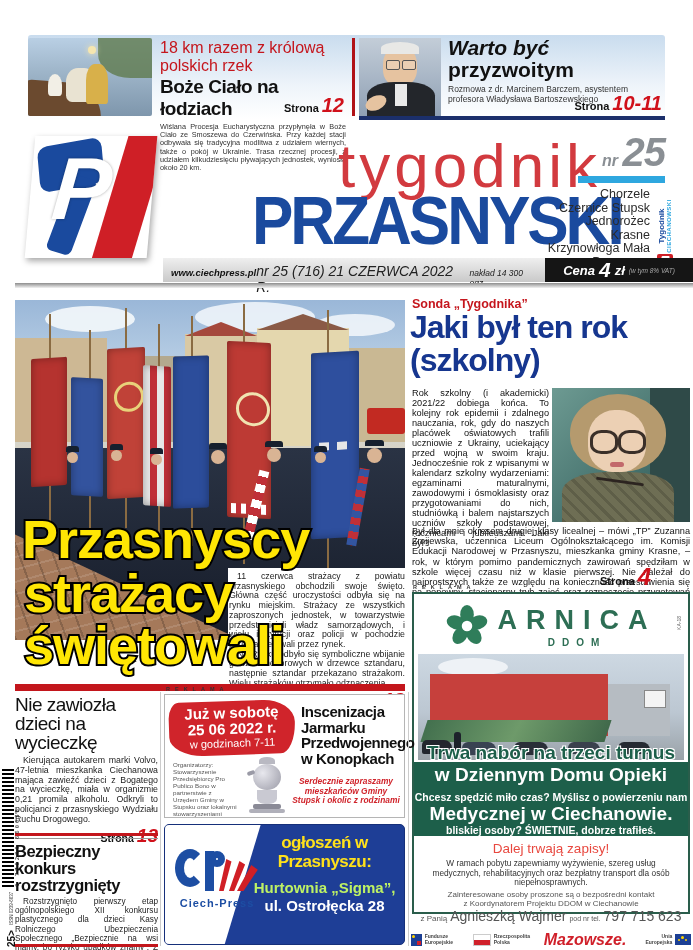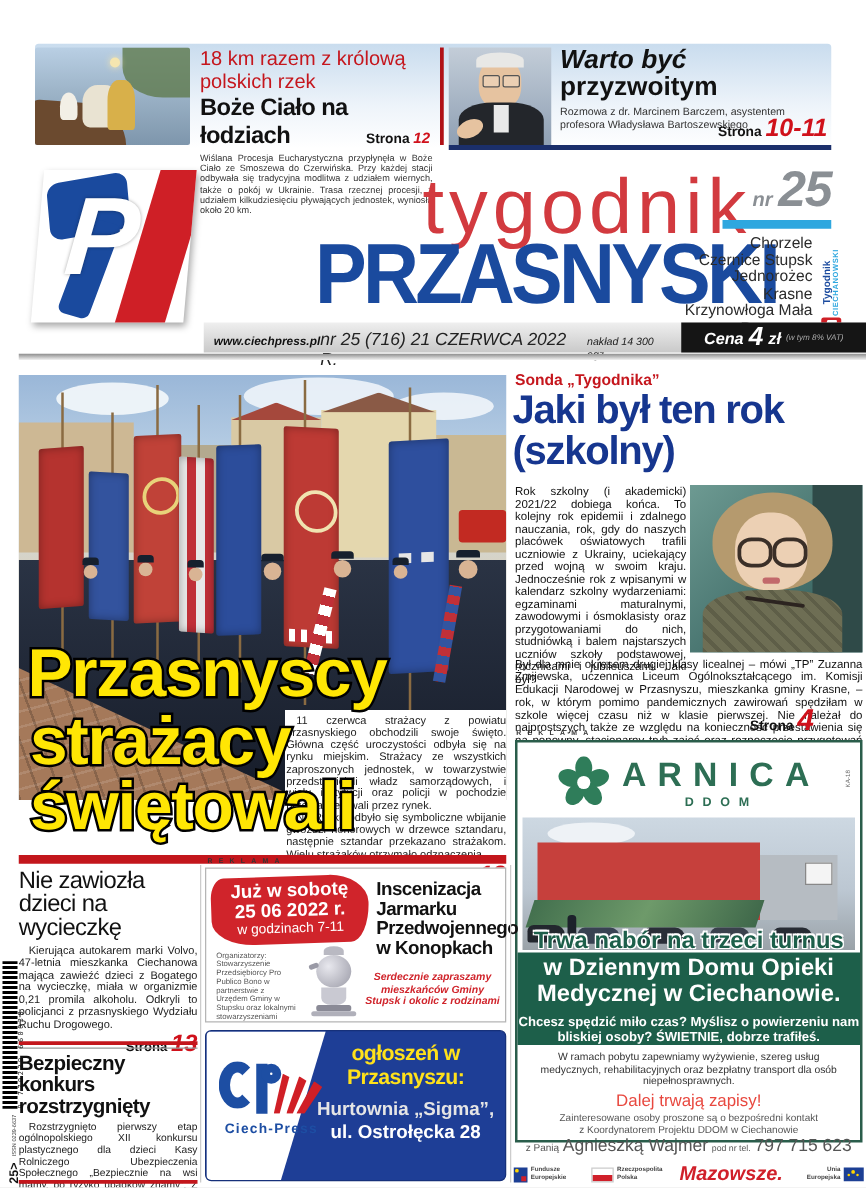--- a/index.html
+++ b/index.html
@@ -38,21 +38,21 @@
       <div class="abs" style="left:20px;top:36px;width:14px;height:22px;background:#f2efe6;border-radius:50% 50% 20% 20%;"></div>
       <div class="abs" style="left:60px;top:8px;width:8px;height:8px;border-radius:50%;background:#f5e6b0;box-shadow:0 0 6px #f5e6b0;"></div>
     </div>
 
     <div class="abs" style="left:132px;top:4px;width:186px;height:78px;">
       <div style="color:#c5161d;font-weight:normal;font-size:16px;">18 km razem z królową polskich rzek</div>
       <div style="color:#111;font-weight:bold;font-size:19px;letter-spacing:-.5px;margin-top:1px;">Boże Ciało na łodziach</div>
       <div class="just" style="color:#333;font-size:7.3px;line-height:8.2px;margin-top:3px;width:186px;">Wiślana Procesja Eucharystyczna przypłynęła w Boże Ciało ze Smoszewa do Czerwińska. Przy każdej stacji odbywała się tradycyjna modlitwa z udziałem wiernych, także o pokój w Ukrainie. Trasa rzecznej procesji, z udziałem kilkudziesięciu pływających jednostek, wyniosła około 20 km.</div>
       <div class="abs pgref" style="right:2px;bottom:0;">
         <span class="lbl" style="font-size:11px;">Strona</span>
-        <span class="num" style="font-size:12px;">12</span>
+        <span class="num" style="font-size:20px;">12</span>
       </div>
     </div>
 
     <div class="abs" style="left:324px;top:3px;width:3px;height:78px;background:#b01116;"></div>
 
     <div class="abs photo" style="left:331px;top:3px;width:82px;height:78px;background:linear-gradient(180deg,#c3cdd8,#8fa0b4);">
       <div class="abs" style="left:24px;top:8px;width:34px;height:40px;border-radius:45% 45% 40% 40%;background:#e6c3a0;"></div>
       <div class="abs" style="left:22px;top:4px;width:38px;height:12px;border-radius:50% 50% 0 0;background:#e8e8e6;"></div>
       <div class="abs" style="left:27px;top:22px;width:12px;height:8px;border:1.5px solid #555;border-radius:2px;background:rgba(255,255,255,.2);"></div>
       <div class="abs" style="left:43px;top:22px;width:12px;height:8px;border:1.5px solid #555;border-radius:2px;background:rgba(255,255,255,.2);"></div>
@@ -269,28 +269,28 @@
       <div class="abs" style="left:150px;top:88px;width:32px;height:12px;background:#3a414c;border-radius:6px 8px 2px 2px;"></div>
       <div class="abs" style="left:200px;top:88px;width:32px;height:12px;background:#262b33;border-radius:6px 8px 2px 2px;"></div>
       <div class="abs" style="left:36px;top:78px;width:7px;height:24px;background:#1d222b;border-radius:3px 3px 0 0;"></div>
     </div>
 
     <div class="abs" style="left:0;top:148px;width:274px;text-align:center;font-weight:bold;font-size:19px;color:#1d5f4a;
                 text-shadow:-1px -1px 0 #fff,1px -1px 0 #fff,-1px 1px 0 #fff,1px 1px 0 #fff;">Trwa nabór na trzeci turnus</div>
 
     <div class="abs" style="left:0;top:168px;width:274px;height:74px;background:#1d5f4a;text-align:center;color:#fff;">
       <div style="font-weight:bold;font-size:19px;line-height:21px;margin-top:2px;">w Dziennym Domu Opieki</div>
+      <div style="font-weight:bold;font-size:10.5px;line-height:12px;margin-top:6px;">Chcesz spędzić miło czas? Myślisz o powierzeniu nam</div>
       <div style="font-weight:bold;font-size:19px;line-height:21px;">Medycznej w Ciechanowie.</div>
-      <div style="font-weight:bold;font-size:10.5px;line-height:12px;margin-top:6px;">Chcesz spędzić miło czas? Myślisz o powierzeniu nam</div>
       <div style="font-weight:bold;font-size:10.5px;line-height:12px;">bliskiej osoby? ŚWIETNIE, dobrze trafiłeś.</div>
     </div>
 
     <div class="abs" style="left:0;top:244px;width:274px;text-align:center;">
+      <div style="font-size:13.5px;color:#e8483f;margin-top:3px;">Dalej trwają zapisy!</div>
       <div style="font-size:8.3px;line-height:9.5px;color:#333;width:252px;margin:3px auto 0;">W ramach pobytu zapewniamy wyżywienie, szereg usług medycznych, rehabilitacyjnych oraz bezpłatny transport dla osób niepełnosprawnych.</div>
-      <div style="font-size:13.5px;color:#e8483f;margin-top:3px;">Dalej trwają zapisy!</div>
       <div style="font-size:8px;color:#555;margin-top:2px;">Zainteresowane osoby proszone są o bezpośredni kontakt</div>
       <div style="font-size:8px;color:#555;">z Koordynatorem Projektu DDOM w Ciechanowie</div>
       <div style="display:flex;justify-content:center;align-items:baseline;gap:3px;color:#555;">
         <span style="font-size:8px;">z Panią</span>
         <span style="font-size:14px;">Agnieszką Wajmer</span>
         <span style="font-size:7px;">pod nr tel.</span>
         <span style="font-size:14px;">797 715 623</span>
       </div>
 
       <div style="display:flex;justify-content:center;align-items:center;gap:14px;margin-top:7px;">
@@ -364,21 +364,21 @@
       <div class="abs" style="left:0;top:0;width:30px;height:38px;border:9px solid #1d4ea3;border-right-color:transparent;border-radius:50%;box-sizing:border-box;"></div>
       <div class="abs" style="left:30px;top:2px;width:9px;height:40px;background:#1d4ea3;"></div>
       <div class="abs" style="left:34px;top:2px;width:16px;height:16px;border:7px solid #1d4ea3;border-radius:50%;box-sizing:border-box;"></div>
       <div class="abs" style="left:44px;top:10px;width:26px;height:32px;background:#d01f26;clip-path:polygon(0 100%,28% 0,48% 8%,18% 100%);"></div>
       <div class="abs" style="left:54px;top:12px;width:26px;height:30px;background:#d01f26;clip-path:polygon(0 100%,40% 0,62% 12%,20% 100%);"></div>
       <div class="abs" style="left:62px;top:16px;width:26px;height:26px;background:#d01f26;clip-path:polygon(0 100%,55% 0,80% 18%,25% 100%);"></div>
       <div class="abs" style="left:-4px;top:48px;width:92px;text-align:center;font-size:11px;font-weight:bold;color:#1d4ea3;letter-spacing:1px;">Ciech-Press</div>
     </div>
     <div class="abs" style="left:82px;top:8px;width:155px;text-align:center;">
       <div style="color:#ffe11a;font-weight:bold;font-size:17px;line-height:19px;letter-spacing:-.5px;">ogłoszeń w Przasnyszu:</div>
-      <div style="color:#e5e5e5;font-weight:bold;font-size:15px;line-height:18px;margin-top:8px;">Hurtownia „Sigma”,</div>
+      <div style="color:#bef264;font-weight:bold;font-size:15px;line-height:18px;margin-top:8px;">Hurtownia „Sigma”,</div>
       <div style="color:#fff;font-weight:bold;font-size:15px;line-height:17px;">ul. Ostrołęcka 28</div>
     </div>
   </div>
 
   <div class="abs" style="left:0;top:925px;width:22px;height:22px;">
     <div class="abs" style="left:0;top:0;width:190px;height:22px;transform:rotate(-90deg);transform-origin:11px 11px;display:flex;align-items:center;gap:5px;">
       <span style="font-size:10px;font-weight:bold;color:#111;">25&gt;</span>
       <span style="font-size:4.5px;color:#333;">ISSN 0239-6637</span>
       <span style="display:inline-block;">
         <span class="bcstripes" style="display:block;width:118px;height:12px;"></span>

